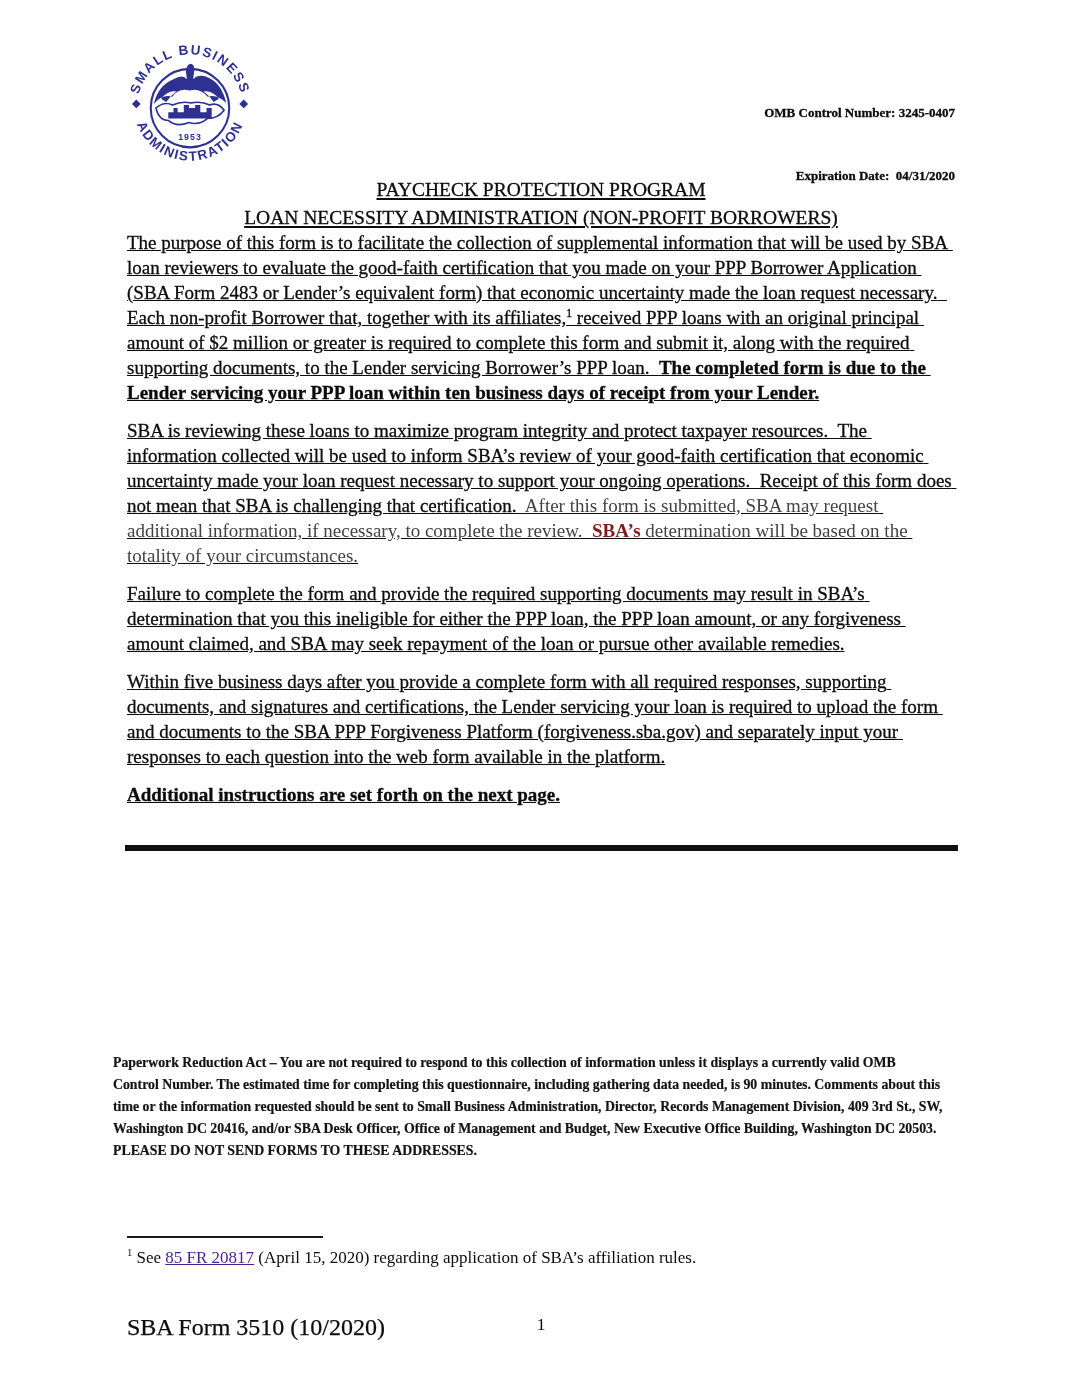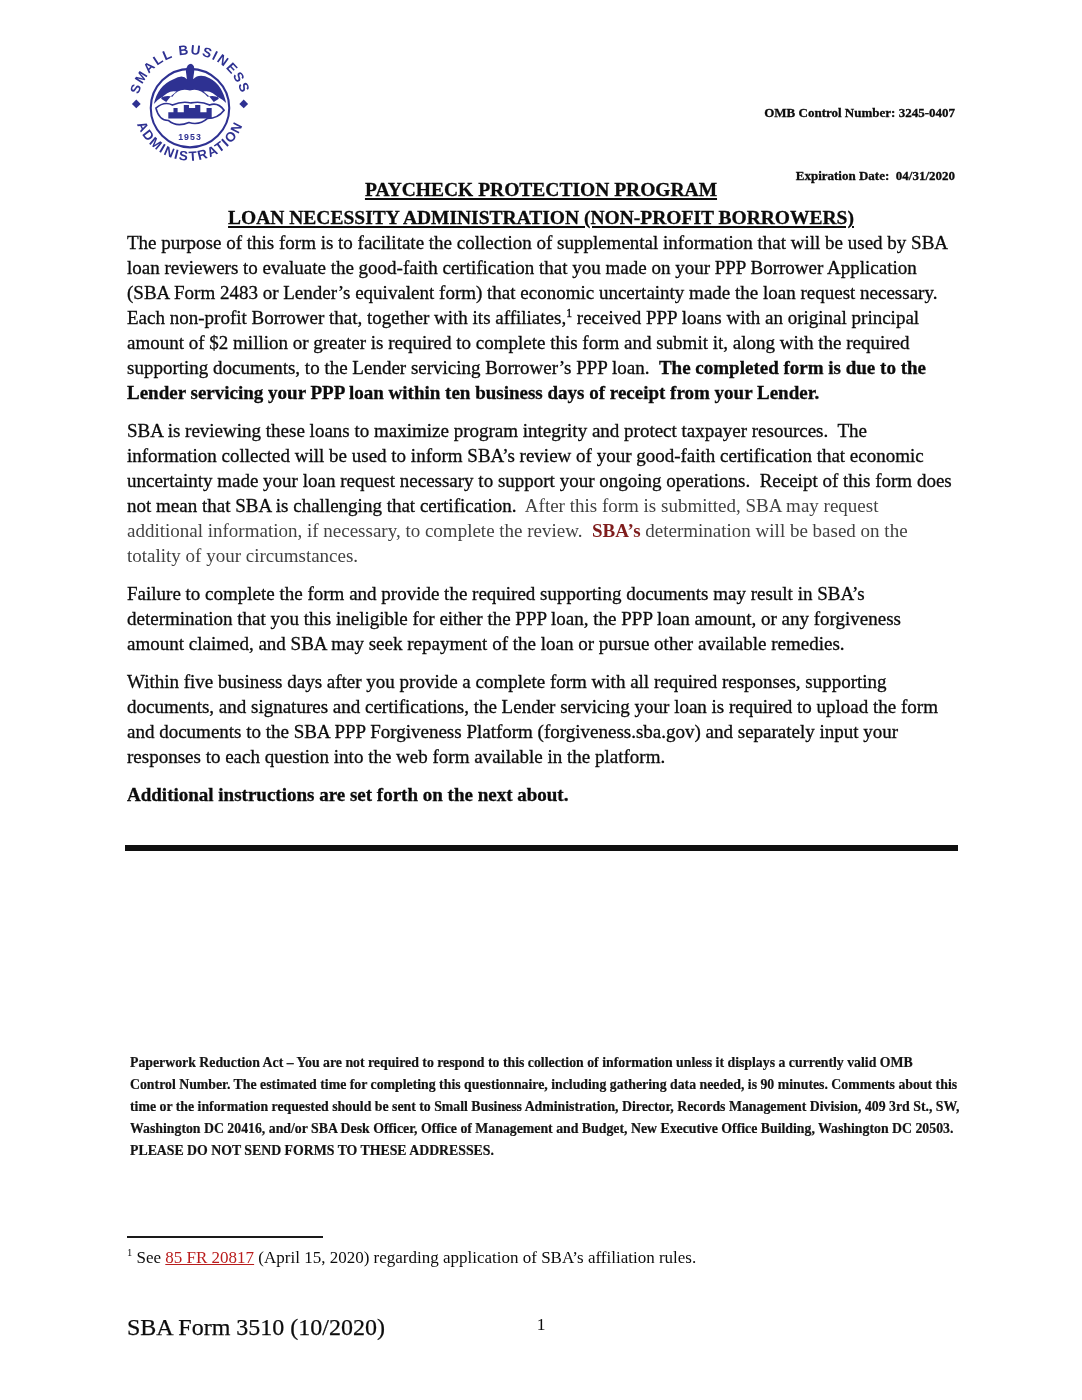--- a/index.html
+++ b/index.html
@@ -21,57 +21,57 @@
   }
   .omb {
     position:absolute; top:60px; right:127px;
     text-align:right; font-weight:bold; font-size:13px; line-height:21px;
     white-space:pre-wrap;
     -webkit-text-stroke:0.3px #0c0c0c;
   }
   
   .title {
     position:absolute; top:176px; left:0; width:100%;
-    text-align:center; font-weight:bold; font-size:19.5px; line-height:28px;
+    text-align:center; font-weight:normal; font-size:19.5px; line-height:28px;
     -webkit-text-stroke:0.3px #0c0c0c;
   }
   .title .u { text-decoration:underline; text-decoration-thickness:2px; text-underline-offset:2px; }
   
   .main {
     position:absolute; top:230px; left:127px; width:830px;
     font-size:19px; line-height:25px;
   }
-  .main p { margin:0 4px 13px 0; white-space:pre-wrap; }
+  .main p { margin:0 4px 13px 0; white-space:pre-wrap;text-decoration:underline; }
   .heavy { -webkit-text-stroke:0.3px currentColor; }
   .light { color:#434343; -webkit-text-stroke:0; }
   b.lb { color:#7f1d1d; }
   sup.ref { font-size:0.62em; vertical-align:super; line-height:0; }
   .bold-line { font-weight:bold; }
   
   .rule {
     position:absolute; top:845px; left:125px; width:833px; height:6px;
     background:#101010;
   }
   .fn-sep {
     position:absolute; top:1236px; left:127px; width:196px; height:2px;
     background:#1a1a1a;
   }
   
   .pra {
-    position:absolute; top:1052px; left:130px; width:830px;
+    position:absolute; top:1052px; left:113px; width:830px;
     font-size:13.8px; line-height:22px; font-weight:bold;
     color:#141414; white-space:pre-wrap;
     -webkit-text-stroke:0.2px #141414;
   }
   
   .footnote {
     position:absolute; top:1247px; left:127px; width:830px;
     font-size:17px; line-height:22px; white-space:pre-wrap;
   }
-  .footnote a.link { color:#b91c1c; text-decoration:underline; }
+  .footnote a.link { color:#4c1d95; text-decoration:underline; }
   
   .footer-left {
     position:absolute; top:1314px; left:127px;
     font-size:24px; -webkit-text-stroke:0.25px #0c0c0c;
   }
   .footer-page {
     position:absolute; top:1314px; left:0; width:100%;
     text-align:center; font-size:17.5px;
   }
 </style>
@@ -120,21 +120,21 @@
 
   <div class="main">
     <p class="heavy"><span>The purpose of this form is to facilitate the collection of supplemental information that will be used by SBA loan reviewers to evaluate the good-faith certification that you made on your PPP Borrower Application (SBA Form 2483 or Lender’s equivalent form) that economic uncertainty made the loan request necessary.  Each non-profit Borrower that, together with its affiliates,</span><sup class="ref">1</sup><span> received PPP loans with an original principal amount of $2 million or greater is required to complete this form and submit it, along with the required supporting documents, to the Lender servicing Borrower’s PPP loan.  </span><b>The completed form is due to the Lender servicing your PPP loan within ten business days of receipt from your Lender.</b></p>
 
     <p><span class="heavy">SBA is reviewing these loans to maximize program integrity and protect taxpayer resources.  The information collected will be used to inform SBA’s review of your good-faith certification that economic uncertainty made your loan request necessary to support your ongoing operations.  Receipt of this form does not mean that SBA is challenging that certification.  </span><span class="light">After this form is submitted, SBA may request additional information, if necessary, to complete the review.  </span><b class="lb">SBA’s</b><span class="light"> determination will be based on the totality of your circumstances.</span></p>
 
     <p class="heavy">Failure to complete the form and provide the required supporting documents may result in SBA’s determination that you this ineligible for either the PPP loan, the PPP loan amount, or any forgiveness amount claimed, and SBA may seek repayment of the loan or pursue other available remedies.</p>
 
     <p class="heavy">Within five business days after you provide a complete form with all required responses, supporting documents, and signatures and certifications, the Lender servicing your loan is required to upload the form and documents to the SBA PPP Forgiveness Platform (forgiveness.sba.gov) and separately input your responses to each question into the web form available in the platform.</p>
 
-    <p class="heavy bold-line">Additional instructions are set forth on the next about.</p>
+    <p class="heavy bold-line">Additional instructions are set forth on the next page.</p>
   </div>
 
   <div class="rule"></div>
 
   <div class="pra"><b>Paperwork Reduction Act</b><span> – You are not required to respond to this collection of information unless it displays a currently valid OMB Control Number. The estimated time for completing this questionnaire, including gathering data needed, is 90 minutes. Comments about this time or the information requested should be sent to Small Business Administration, Director, Records Management Division, 409 3rd St., SW, Washington DC 20416, and/or SBA Desk Officer, Office of Management and Budget, New Executive Office Building, Washington DC 20503. </span><b>PLEASE DO NOT SEND FORMS TO THESE ADDRESSES.</b></div>
 
   <div class="fn-sep"></div>
 
   <div class="footnote"><sup class="ref">1</sup><span> See </span><a href="#" class="link">85 FR 20817</a><span> (April 15, 2020) regarding application of SBA’s affiliation rules.</span></div>
 

